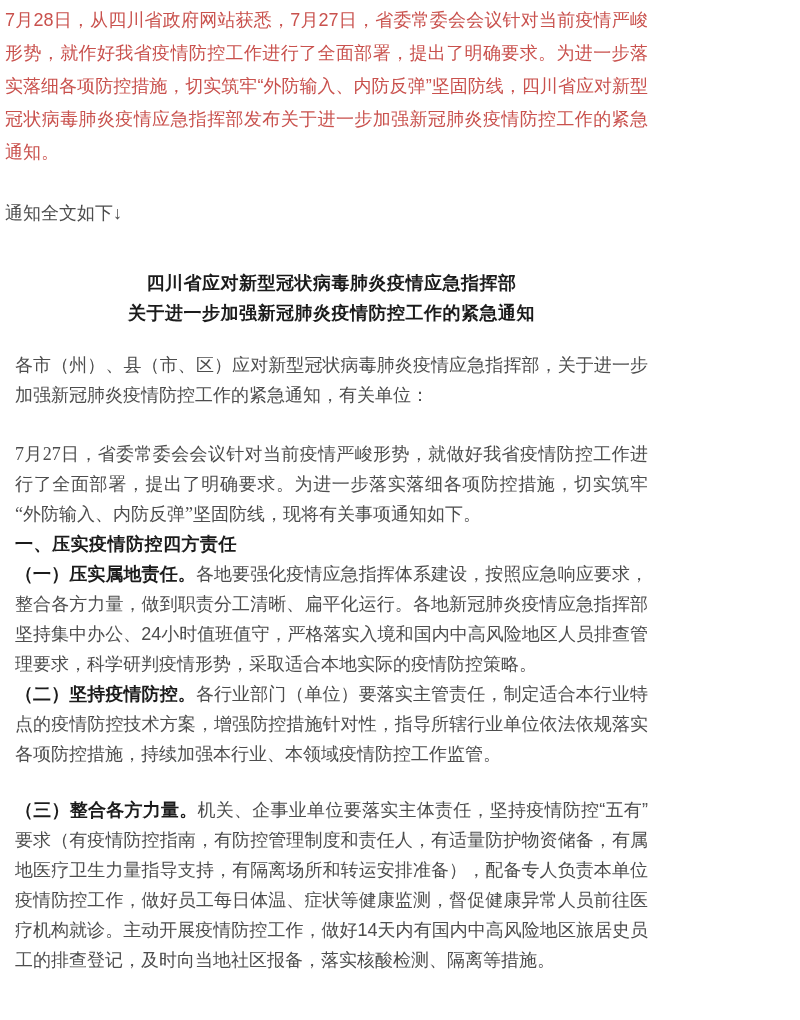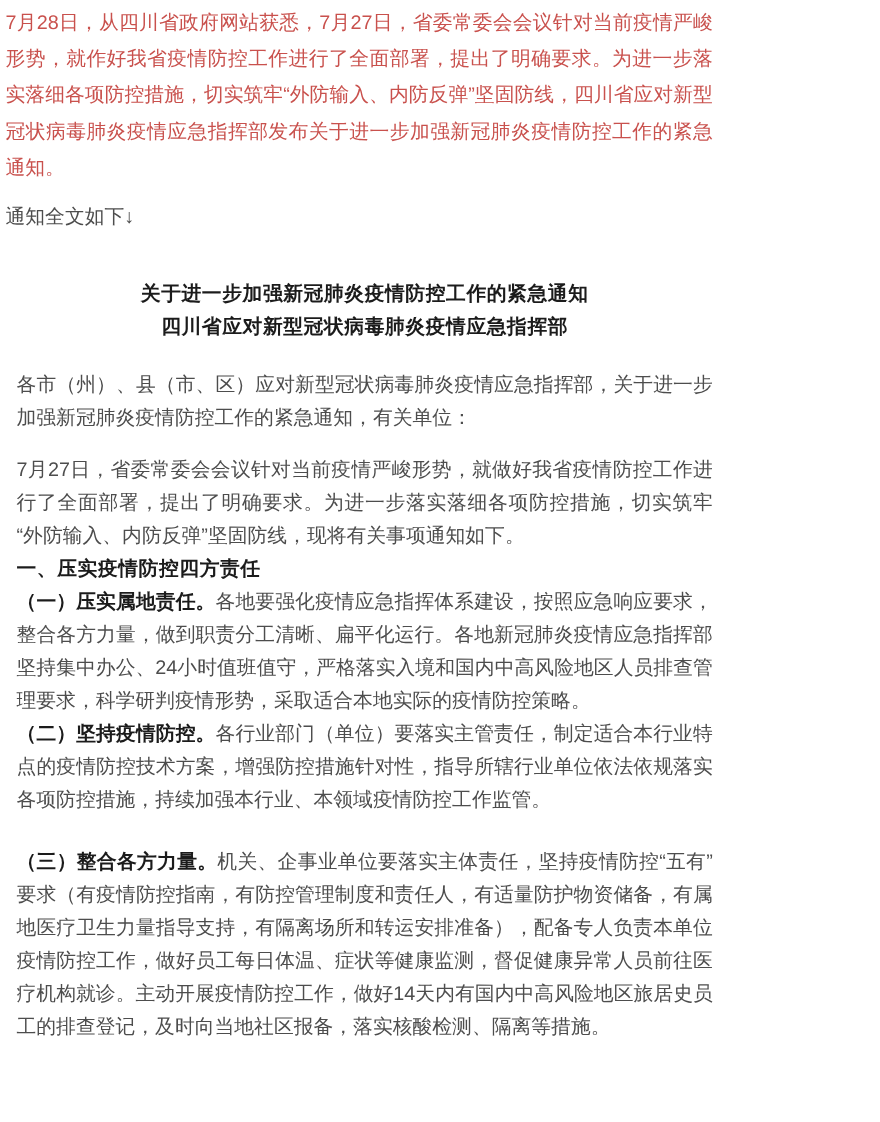--- a/index.html
+++ b/index.html
@@ -22,44 +22,45 @@
     padding: 4px 8px 0 5px;
     font-size: 18px;
     color: var(--body-text);
   }
   .intro {
     color: var(--intro-text);
     line-height: 33px;
     text-align: justify;
   }
   .lead-in {
-    margin-top: 12px;
+    margin-top: 28px;
     line-height: 33px;
     color: var(--body-text);
   }
   .notice {
     margin-left: 10px;
   }
   .notice-title {
     margin-top: 38px;
     text-align: center;
     font-weight: bold;
     color: var(--heading-text);
     line-height: 30px;
     letter-spacing: 0.5px;
   }
   .salutation {
     margin-top: 22px;
     line-height: 30px;
     text-align: justify;
   }
   .opening {
-    margin-top: 18px;
+    margin-top: 29px;
     line-height: 30px;
     text-align: justify;
+    font-family: Liberation Serif, serif;
   }
   .section-heading {
     line-height: 30px;
     font-size: 18px;
     font-weight: bold;
     color: var(--heading-text);
     letter-spacing: 0.5px;
   }
   .item {
     line-height: 30px;
@@ -78,22 +79,22 @@
 
 <div class="article">
 
   <p class="intro">7月28日，从四川省政府网站获悉，7月27日，省委常委会会议针对当前疫情严峻形势，就作好我省疫情防控工作进行了全面部署，提出了明确要求。为进一步落实落细各项防控措施，切实筑牢“外防输入、内防反弹”坚固防线，四川省应对新型冠状病毒肺炎疫情应急指挥部发布关于进一步加强新冠肺炎疫情防控工作的紧急通知。</p>
 
   <p class="lead-in">通知全文如下↓</p>
 
   <div class="notice">
 
     <div class="notice-title">
+      <div>四川省应对新型冠状病毒肺炎疫情应急指挥部</div>
       <div>关于进一步加强新冠肺炎疫情防控工作的紧急通知</div>
-      <div>四川省应对新型冠状病毒肺炎疫情应急指挥部</div>
     </div>
 
     <p class="salutation">各市（州）、县（市、区）应对新型冠状病毒肺炎疫情应急指挥部，关于进一步加强新冠肺炎疫情防控工作的紧急通知，有关单位：</p>
 
     <p class="opening">7月27日，省委常委会会议针对当前疫情严峻形势，就做好我省疫情防控工作进行了全面部署，提出了明确要求。为进一步落实落细各项防控措施，切实筑牢“外防输入、内防反弹”坚固防线，现将有关事项通知如下。</p>
 
     <h3 class="section-heading">一、压实疫情防控四方责任</h3>
 
     <p class="item">
       <strong class="lead">（一）压实属地责任。</strong><span>各地要强化疫情应急指挥体系建设，按照应急响应要求，整合各方力量，做到职责分工清晰、扁平化运行。各地新冠肺炎疫情应急指挥部坚持集中办公、24小时值班值守，严格落实入境和国内中高风险地区人员排查管理要求，科学研判疫情形势，采取适合本地实际的疫情防控策略。</span>

